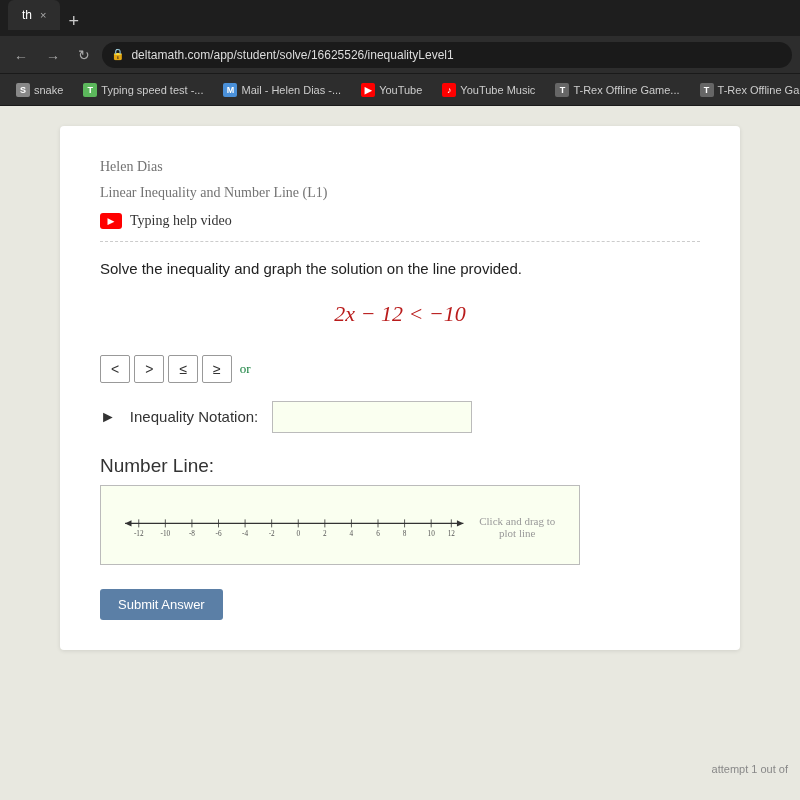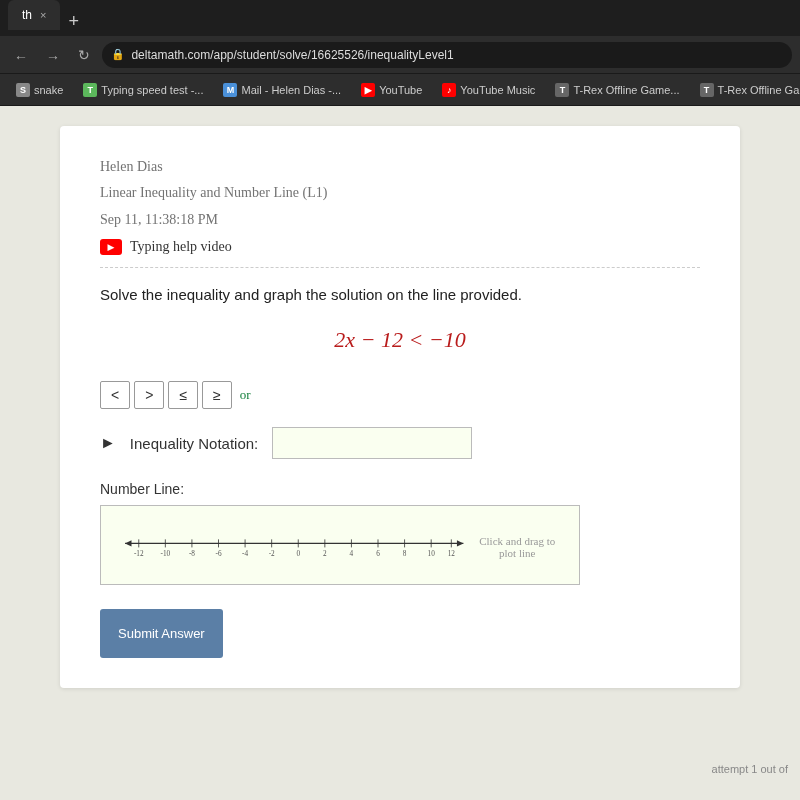--- a/index.html
+++ b/index.html
@@ -244,21 +244,21 @@
       height: 32px;
       background: #fafff0;
       outline: none;
     }
 
     .number-line-section {
       margin-bottom: 20px;
     }
 
     .number-line-label {
-      font-size: 14px;
+      font-size: 19px;
       color: #333;
       font-family: Arial, sans-serif;
       margin-bottom: 8px;
     }
 
     .number-line-box {
       border: 1px solid #bbb;
       width: 100%;
       max-width: 480px;
       height: 80px;
@@ -280,21 +280,21 @@
       color: #999;
       text-align: center;
       margin-top: 4px;
       font-family: Liberation Serif, serif;
     }
 
     .submit-btn {
       background: #5b7fa6;
       color: #fff;
       border: none;
-      padding: 17px 18px;
+      padding: 8px 18px;
       font-size: 13px;
       cursor: pointer;
       border-radius: 3px;
       margin-top: 4px;
     }
 
     .attempt-info {
       position: absolute;
       bottom: 25px;
       right: 12px;
@@ -362,21 +362,20 @@
       <span>T-Rex Offline Game...</span>
     </div>
   </div>
 
   <div class="page-bg">
     <div class="page-inner">
 
       
       <div class="user-info">Helen Dias</div>
       <div class="user-info">Linear Inequality and Number Line (L1)</div>
-      <div class="user-info">Sep 11, 11:38:18 PM</div>
 
       
       <div class="watch-video">
         <span class="yt-play-btn">▶</span>
         <span>Typing help video</span>
       </div>
 
       <hr class="divider">
 
       

